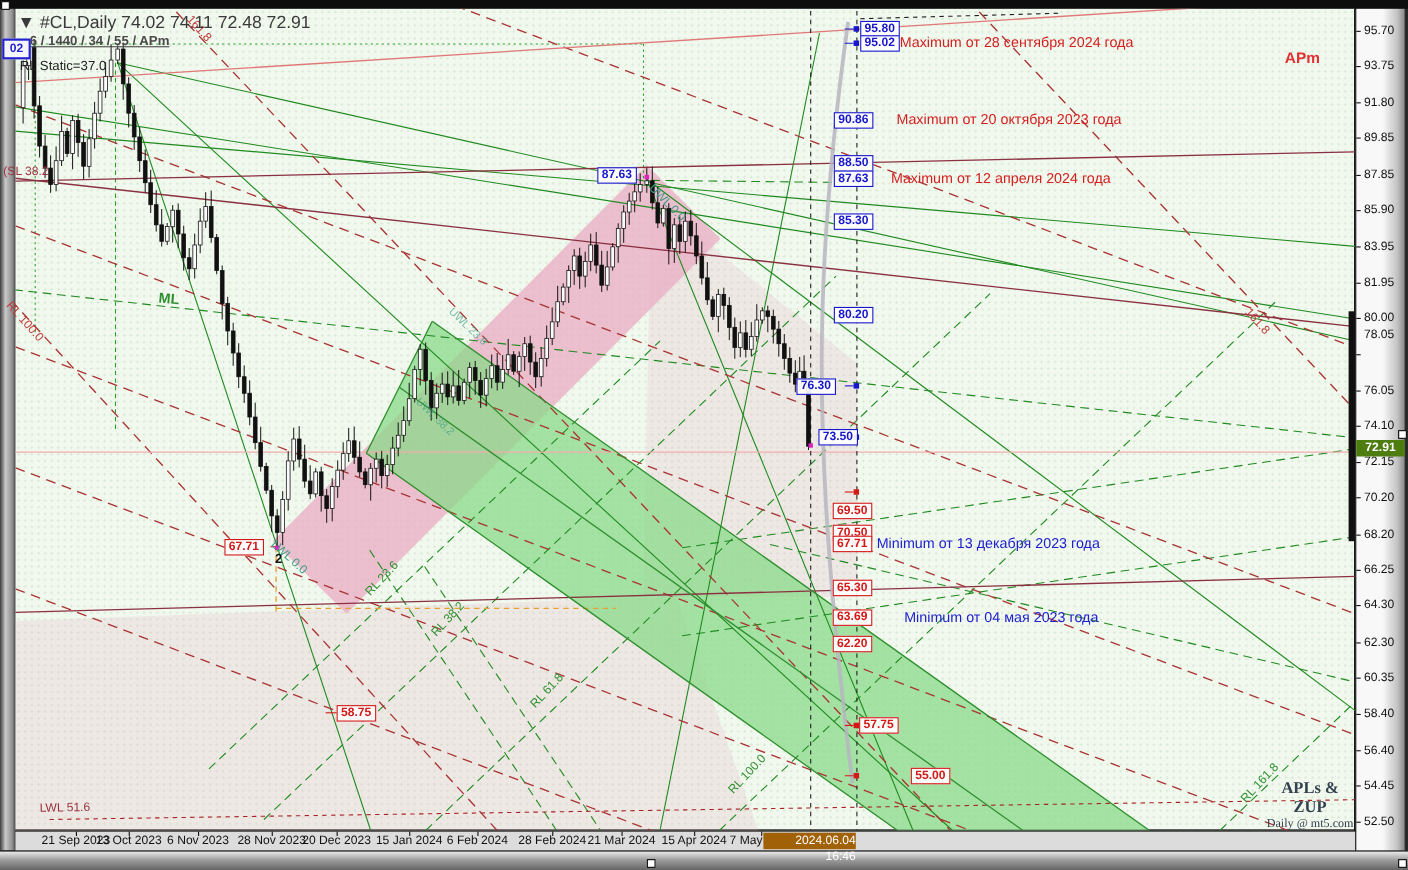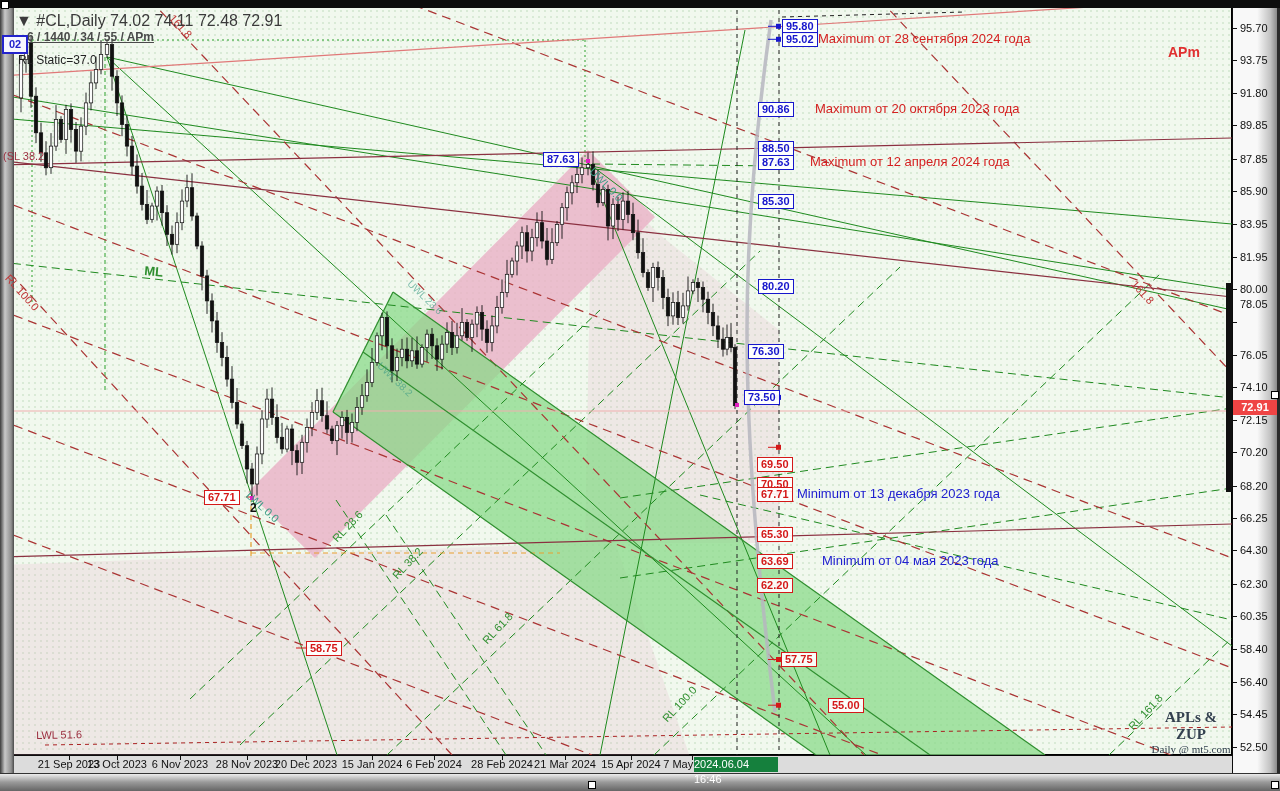--- a/index.html
+++ b/index.html
@@ -16,28 +16,28 @@
   
   #plot{position:absolute;left:14px;top:8px;width:1218px;height:747px;background:#f1f8ee;
         background-image:radial-gradient(#d9ead6 1px,transparent 1px);background-size:6px 6px;
         border-right:1px solid #000;border-bottom:1px solid #000;box-sizing:border-box;}
   #chart-svg{position:absolute;left:0;top:0;}
   
   #y-axis{position:absolute;left:1233px;top:8px;width:44px;height:765px;
           background:linear-gradient(90deg,#f8f8f8 55%,#c2c2c2 85%,#8a8a8a);}
   .yl{position:absolute;left:7px;font-size:11px;color:#111;white-space:nowrap;}
   .ytick{position:absolute;left:0;width:4px;height:1px;background:#111;}
-  #cur-price{position:absolute;left:1233px;width:44px;height:15px;background:#ef4444;color:#fff;
+  #cur-price{position:absolute;left:1233px;width:44px;height:15px;background:#4d7c0f;color:#fff;
              font-size:11px;font-weight:bold;text-align:center;line-height:15px;z-index:6;}
   
   #x-axis{position:absolute;left:14px;top:756px;width:1218px;height:17px;background:#dcdcdc;}
   .xl{position:absolute;top:2px;font-size:11px;color:#111;white-space:nowrap;transform:translateX(-50%);}
   .xtick{position:absolute;top:0;width:1px;height:4px;background:#111;}
-  #time-box{position:absolute;left:694px;top:757px;width:84px;height:15px;background:#15803d;color:#fff;
-            font-size:11px;text-align:left;line-height:15px;z-index:7;}
+  #time-box{position:absolute;left:694px;top:757px;width:84px;height:15px;background:#a16207;color:#fff;
+            font-size:11px;text-align:right;line-height:15px;z-index:7;}
   
   .hdr{position:absolute;color:#3a3a3a;white-space:nowrap;z-index:5;}
   #title-line{left:16px;top:12px;font-size:16px;}
   #indicator-line{left:27px;top:30px;font-size:12px;font-weight:bold;color:#4a4a4a;text-decoration:underline;}
   #rl-static{left:18px;top:53px;font-size:12px;color:#222;}
   #corner-badge{position:absolute;left:2px;top:35px;width:22px;height:15px;border:2px solid #2323cc;
                 color:#2323cc;background:#f6f6ff;font-size:11px;font-weight:bold;text-align:center;
                 line-height:14px;z-index:6;}
   #apm-mark{position:absolute;left:1168px;top:44px;color:#e03030;font-size:14px;font-weight:bold;z-index:5;}
   
@@ -557,21 +557,21 @@
   <div class="handle" style="left:1271px;top:391px;"></div>
   <div class="handle" style="left:588px;top:781px;"></div>
   <div class="handle" style="left:1271px;top:781px;"></div>
 <div class="lblbox c-blue" style="left: 782px; top: 19.336px;">95.80</div>
     <div class="lblbox c-blue" style="left: 782px; top: 32.3152px;">95.02</div>
     <div class="lblbox c-blue" style="left: 758px; top: 101.538px;">90.86</div>
     <div class="lblbox c-blue" style="left: 758px; top: 140.808px;">88.50</div>
     <div class="lblbox c-blue" style="left: 758px; top: 155.285px;">87.63</div>
     <div class="lblbox c-blue" style="left: 758px; top: 194.056px;">85.30</div>
     <div class="lblbox c-blue" style="left: 758px; top: 278.92px;">80.20</div>
-    <div class="lblbox c-blue" style="left: 748px; top: 343.816px;">76.30</div>
+    <div class="lblbox c-blue" style="left: 724px; top: 343.816px;">76.30</div>
     <div class="lblbox c-blue" style="left: 744px; top: 390.408px;">73.50</div>
     <div class="lblbox c-red" style="left: 757px; top: 440.328px; margin-top: 37px;">70.50</div>
     <div class="lblbox c-red" style="left: 757px; top: 456.968px;">69.50</div>
     <div class="lblbox c-red" style="left: 757px; top: 486.754px;">67.71</div>
     <div class="lblbox c-red" style="left: 757px; top: 526.856px;">65.30</div>
     <div class="lblbox c-red" style="left: 757px; top: 553.646px;">63.69</div>
     <div class="lblbox c-red" style="left: 757px; top: 578.44px;">62.20</div>
     <div class="lblbox c-red" style="left: 781px; top: 652.488px;">57.75</div>
     <div class="lblbox c-red" style="left: 828px; top: 698.248px;">55.00</div>
     <div class="ann" style="left: 818px; top: 31.3152px; color: rgb(212, 32, 32);">Maximum от 28 сентября 2024 года</div>

